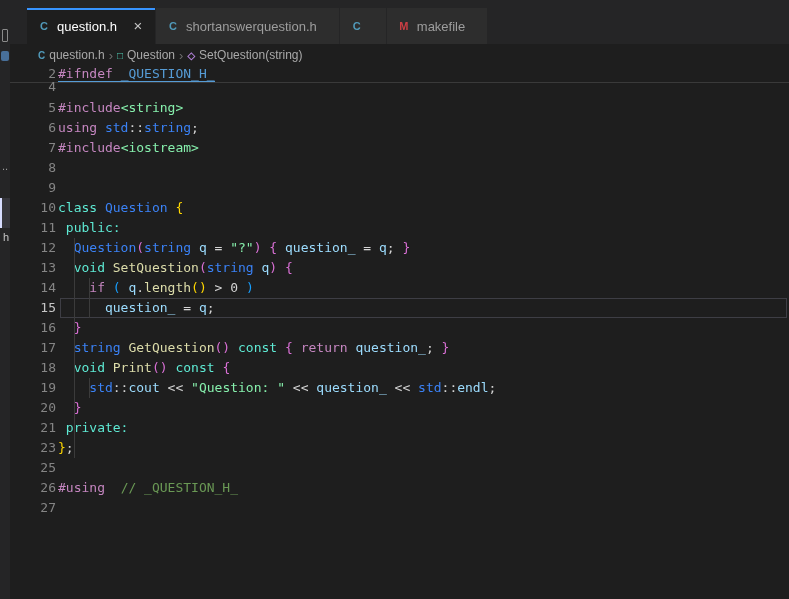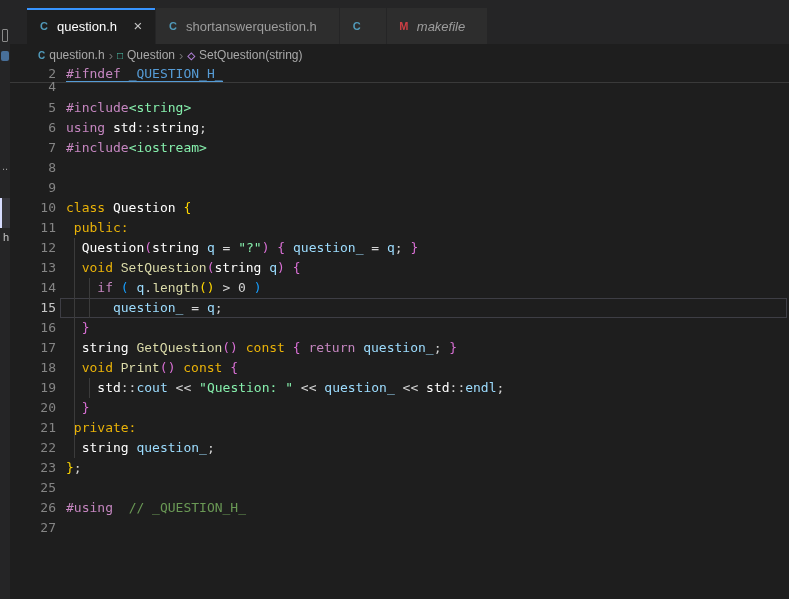--- a/index.html
+++ b/index.html
@@ -23,58 +23,58 @@
 
   
   .tabbar { height:44px; background:#252526; padding-top:8px; }
   .tabs { display:flex; height:36px; padding-left:17px; }
   .tab { display:flex; align-items:center; gap:6px; padding:0 22px 0 10px;
          background:#2d2d2d; border-right:1px solid #252526; font-size:13px;
          color:#9d9d9d; cursor:pointer; white-space:nowrap; }
   .tab.active { background:#1e1e1e; color:#ffffff; box-shadow:inset 0 2px 0 0 #3794ff;
                 padding-right:8px; }
   .ficon { font-weight:bold; font-size:11px; width:14px; text-align:center; }
-  .tab-label.italic { font-style:italic; }
+  .tab-label.italic { }
   .tab-close { margin-left:6px; color:#c5c5c5; font-size:15px; width:18px; height:18px;
                line-height:18px; text-align:center; border-radius:3px; }
 
   
   .breadcrumb { height:22px; display:flex; align-items:center; padding-left:28px;
                 font-size:12px; color:#a9a9a9; background:#1e1e1e; }
   .bc-item { display:flex; align-items:center; gap:4px; cursor:pointer; }
   .bc-sep { margin:0 4px; color:#6e6e6e; font-size:13px; }
   .bc-icon { font-size:10px; font-weight:bold; }
 
   
   .editor { position:relative; font-family:"DejaVu Sans Mono", monospace;
             font-size:13px; color:#d4d4d4; }
   .code-line { display:flex; height:20px; line-height:20px; white-space:pre; position:relative; }
   .gutter { width:46px; text-align:right; color:#858585; flex:none; }
-  .lcontent { margin-left:10px; flex:1; }
+  .lcontent { margin-left:2px; flex:1; }
   .current .gutter { color:#c6c6c6; }
   .line-highlight { position:absolute; left:50px; right:2px; top:0; bottom:0;
                     border:1px solid #3e3e45; pointer-events:none; }
 
   .sticky { height:16px; background:#1e1e1e; box-shadow:0 1px 0 #3a3a3a; }
   .sticky .code-line { height:16px; line-height:15px; }
   .sticky .lcontent span { border-bottom:1px solid #569cd6; }
   .partial-clip { height:16px; overflow:hidden; }
   .partial-clip .code-line { margin-top:-5px; }
 
   
   .guide { position:absolute; width:1px; background:#3b3b3b; pointer-events:none; }
   .g1 { left:64px; top:172px; height:220px; }
   .g2 { left:79px; top:212px; height:40px; }
   .g3 { left:79px; top:312px; height:20px; }
 
   
   .t-pre  { color:#C586C0; }
-  .t-kw   { color:#eab308; }
-  .t-type { color:#ffffff; }
-  .t-fn   { color:#DCDCAA;font-family:Liberation Mono, monospace; }
+  .t-kw   { color:#5eead4; }
+  .t-type { color:#3b82f6; }
+  .t-fn   { color:#DCDCAA; }
   .t-var  { color:#9CDCFE; }
   .t-str  { color:#86efac; }
   .t-cmt  { color:#6A9955;text-align:right; }
   .t-def  { color:#D4D4D4; }
   .t-b1   { color:#FFD700; }
   .t-b2   { color:#DA70D6; }
   .t-b3   { color:#179FFF; }
   .t-macro{ color:#569CD6; }
 </style>
 </head>
@@ -149,21 +149,20 @@
           <div class="code-line"><span class="gutter">12</span><span class="lcontent"><span class="t-def">  </span><span class="t-type">Question</span><span class="t-b2">(</span><span class="t-type">string</span><span class="t-def"> </span><span class="t-var">q</span><span class="t-def"> = </span><span class="t-str">"?"</span><span class="t-b2">)</span><span class="t-def"> </span><span class="t-b2">{</span><span class="t-def"> </span><span class="t-var">question_</span><span class="t-def"> = </span><span class="t-var">q</span><span class="t-def">; </span><span class="t-b2">}</span></span></div>
           <div class="code-line"><span class="gutter">13</span><span class="lcontent"><span class="t-def">  </span><span class="t-kw">void</span><span class="t-def"> </span><span class="t-fn">SetQuestion</span><span class="t-b2">(</span><span class="t-type">string</span><span class="t-def"> </span><span class="t-var">q</span><span class="t-b2">)</span><span class="t-def"> </span><span class="t-b2">{</span></span></div>
           <div class="code-line"><span class="gutter">14</span><span class="lcontent"><span class="t-def">    </span><span class="t-pre">if</span><span class="t-def"> </span><span class="t-b3">(</span><span class="t-def"> </span><span class="t-var">q</span><span class="t-def">.</span><span class="t-fn">length</span><span class="t-b1">()</span><span class="t-def"> &gt; </span><span class="t-num-lit">0</span><span class="t-def"> </span><span class="t-b3">)</span></span></div>
           <div class="code-line current"><span class="gutter">15</span><span class="lcontent"><span class="t-def">      </span><span class="t-var">question_</span><span class="t-def"> = </span><span class="t-var">q</span><span class="t-def">;</span></span><div class="line-highlight"></div></div>
           <div class="code-line"><span class="gutter">16</span><span class="lcontent"><span class="t-def">  </span><span class="t-b2">}</span></span></div>
           <div class="code-line"><span class="gutter">17</span><span class="lcontent"><span class="t-def">  </span><span class="t-type">string</span><span class="t-def"> </span><span class="t-fn">GetQuestion</span><span class="t-b2">()</span><span class="t-def"> </span><span class="t-kw">const</span><span class="t-def"> </span><span class="t-b2">{</span><span class="t-def"> </span><span class="t-pre">return</span><span class="t-def"> </span><span class="t-var">question_</span><span class="t-def">; </span><span class="t-b2">}</span></span></div>
           <div class="code-line"><span class="gutter">18</span><span class="lcontent"><span class="t-def">  </span><span class="t-kw">void</span><span class="t-def"> </span><span class="t-fn">Print</span><span class="t-b2">()</span><span class="t-def"> </span><span class="t-kw">const</span><span class="t-def"> </span><span class="t-b2">{</span></span></div>
           <div class="code-line"><span class="gutter">19</span><span class="lcontent"><span class="t-def">    </span><span class="t-type">std</span><span class="t-def">::</span><span class="t-var">cout</span><span class="t-def"> &lt;&lt; </span><span class="t-str">"Question: "</span><span class="t-def"> &lt;&lt; </span><span class="t-var">question_</span><span class="t-def"> &lt;&lt; </span><span class="t-type">std</span><span class="t-def">::</span><span class="t-var">endl</span><span class="t-def">;</span></span></div>
           <div class="code-line"><span class="gutter">20</span><span class="lcontent"><span class="t-def">  </span><span class="t-b2">}</span></span></div>
           <div class="code-line"><span class="gutter">21</span><span class="lcontent"><span class="t-def"> </span><span class="t-kw">private:</span></span></div>
-          <div class="code-line"><span class="gutter">22</span><span class="lcontent"><span class="t-def">  </span><span class="t-type">string</span><span class="t-def"> </span><span class="t-var">question_</span><span class="t-def">;</span></span></div>
           <div class="code-line"><span class="gutter">23</span><span class="lcontent"><span class="t-b1">}</span><span class="t-def">;</span></span></div>
           <div class="code-line"><span class="gutter">25</span><span class="lcontent"></span></div>
           <div class="code-line"><span class="gutter">26</span><span class="lcontent"><span class="t-pre">#using</span><span class="t-def">  </span><span class="t-cmt">// _QUESTION_H_</span></span></div>
           <div class="code-line"><span class="gutter">27</span><span class="lcontent"></span></div>
         </div>
       <div class="guide g1"></div>
       <div class="guide g2"></div>
       <div class="guide g3"></div>
     </div>
   </div>

